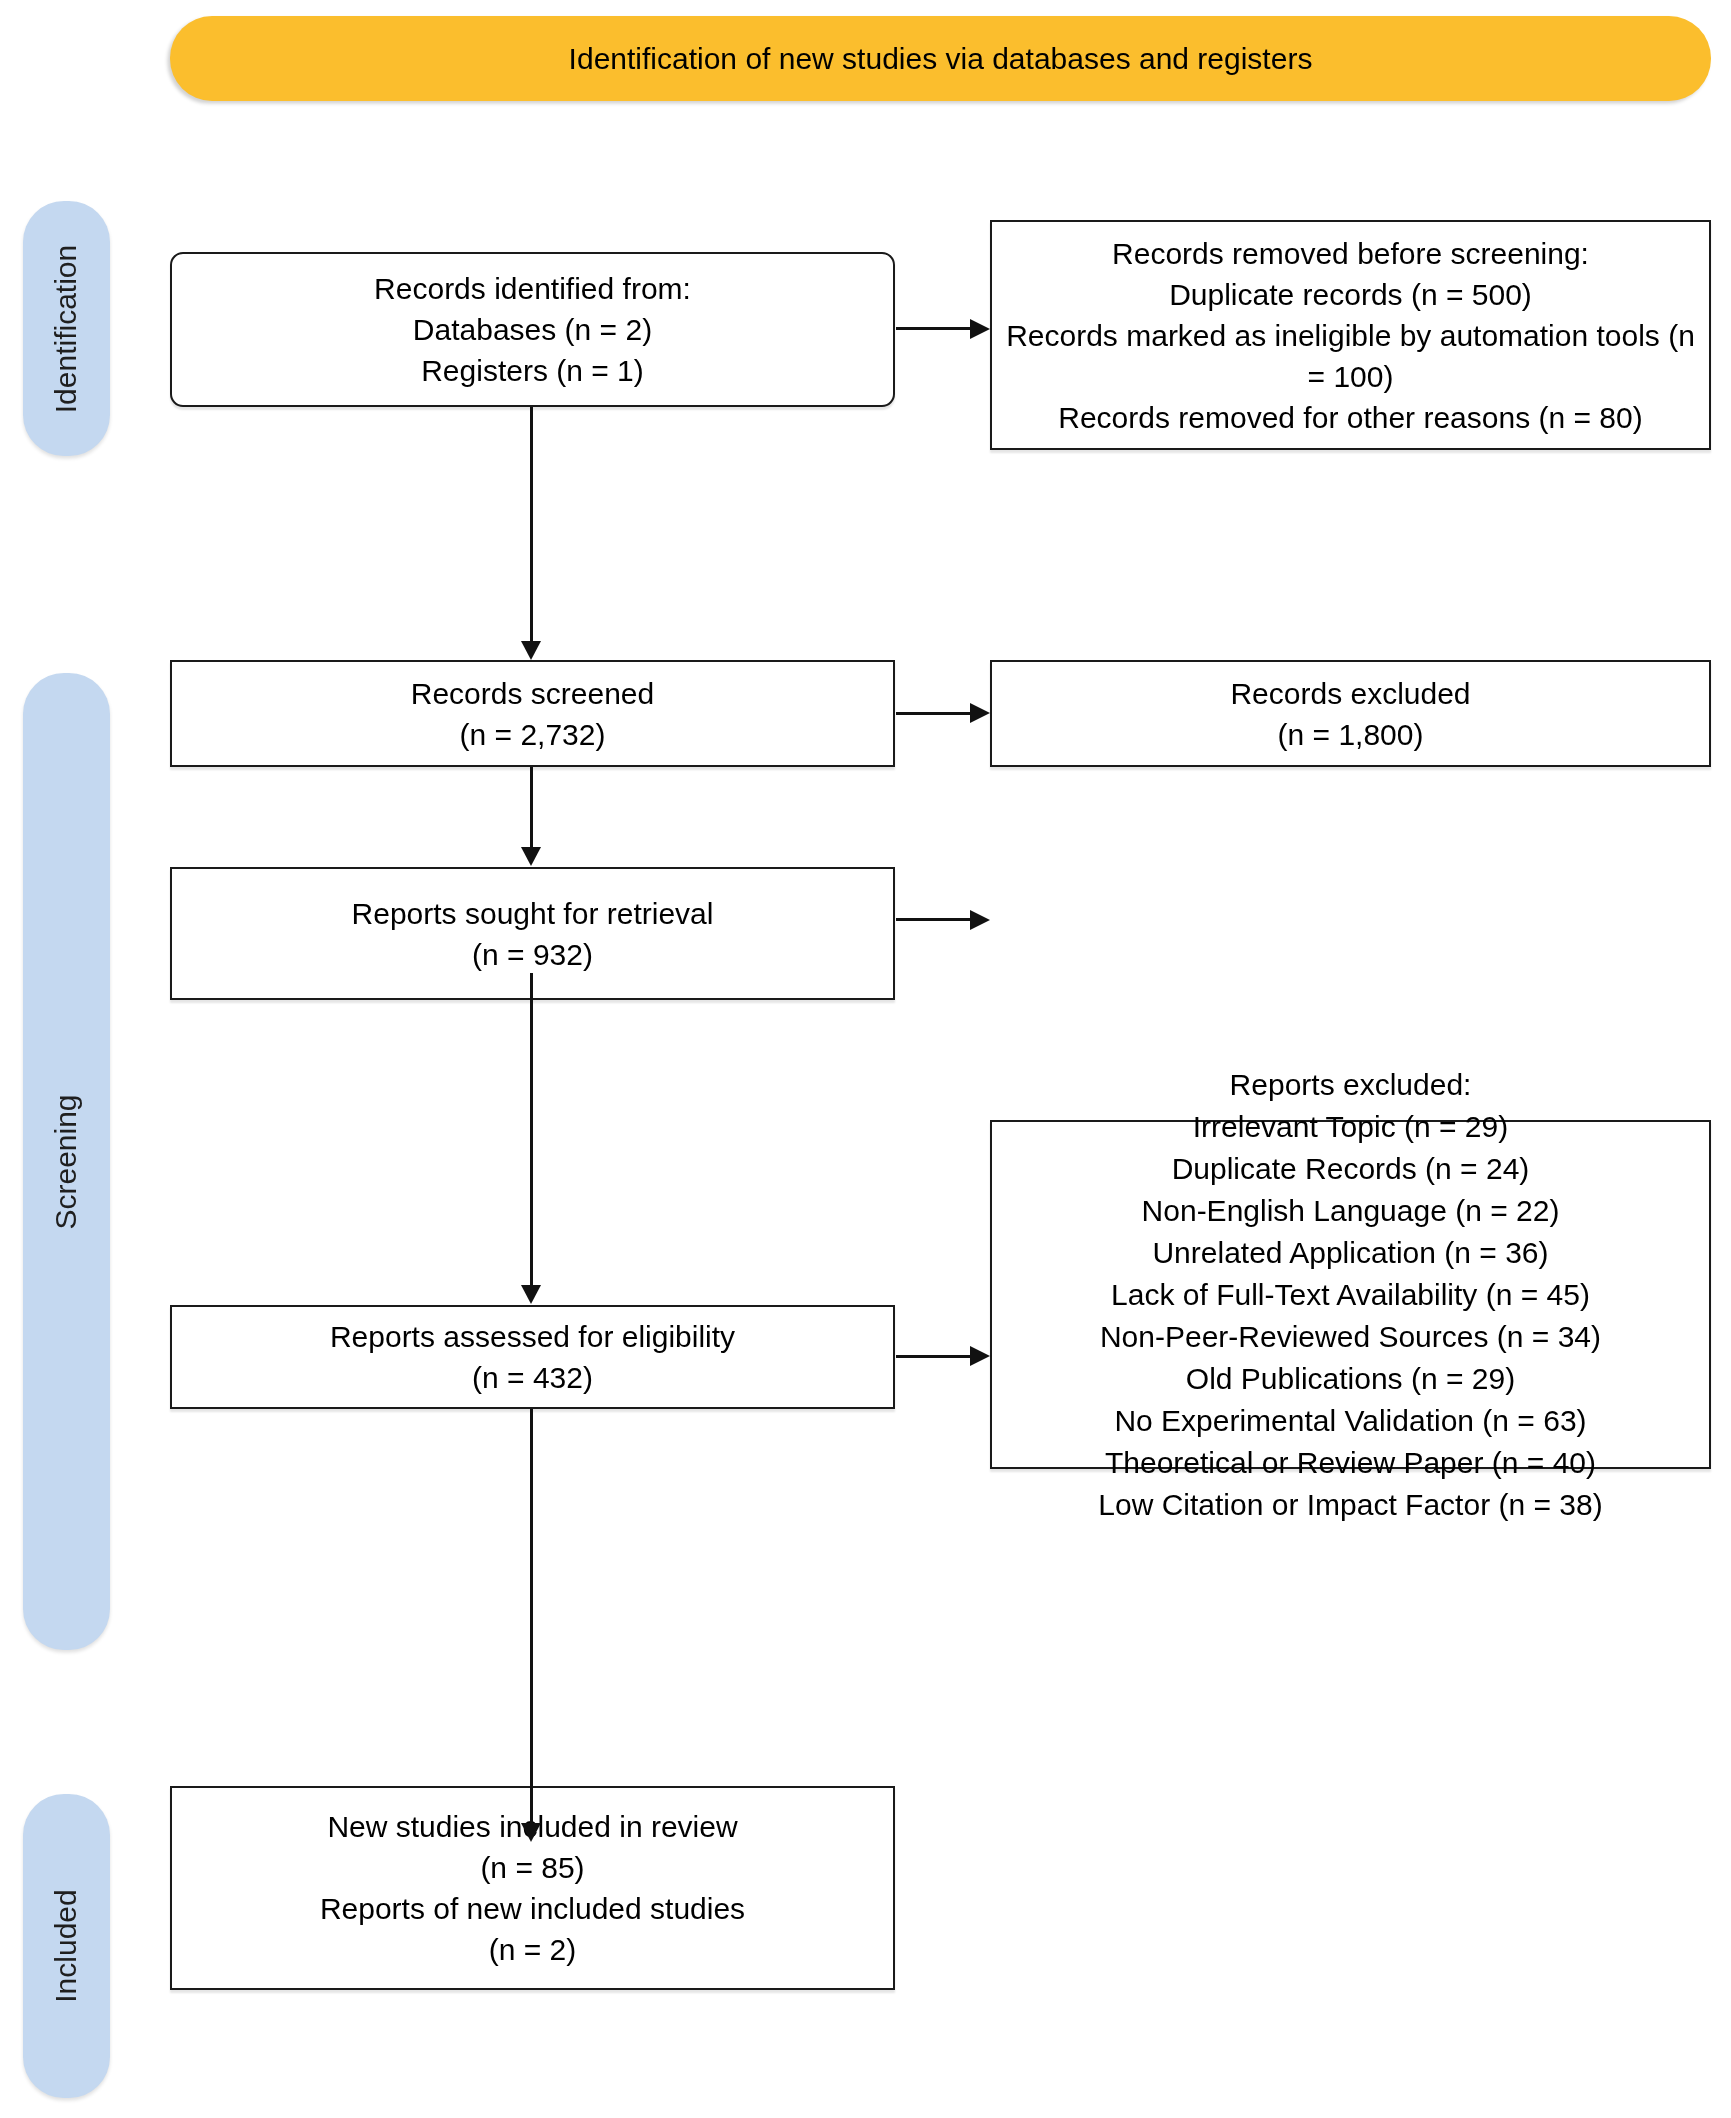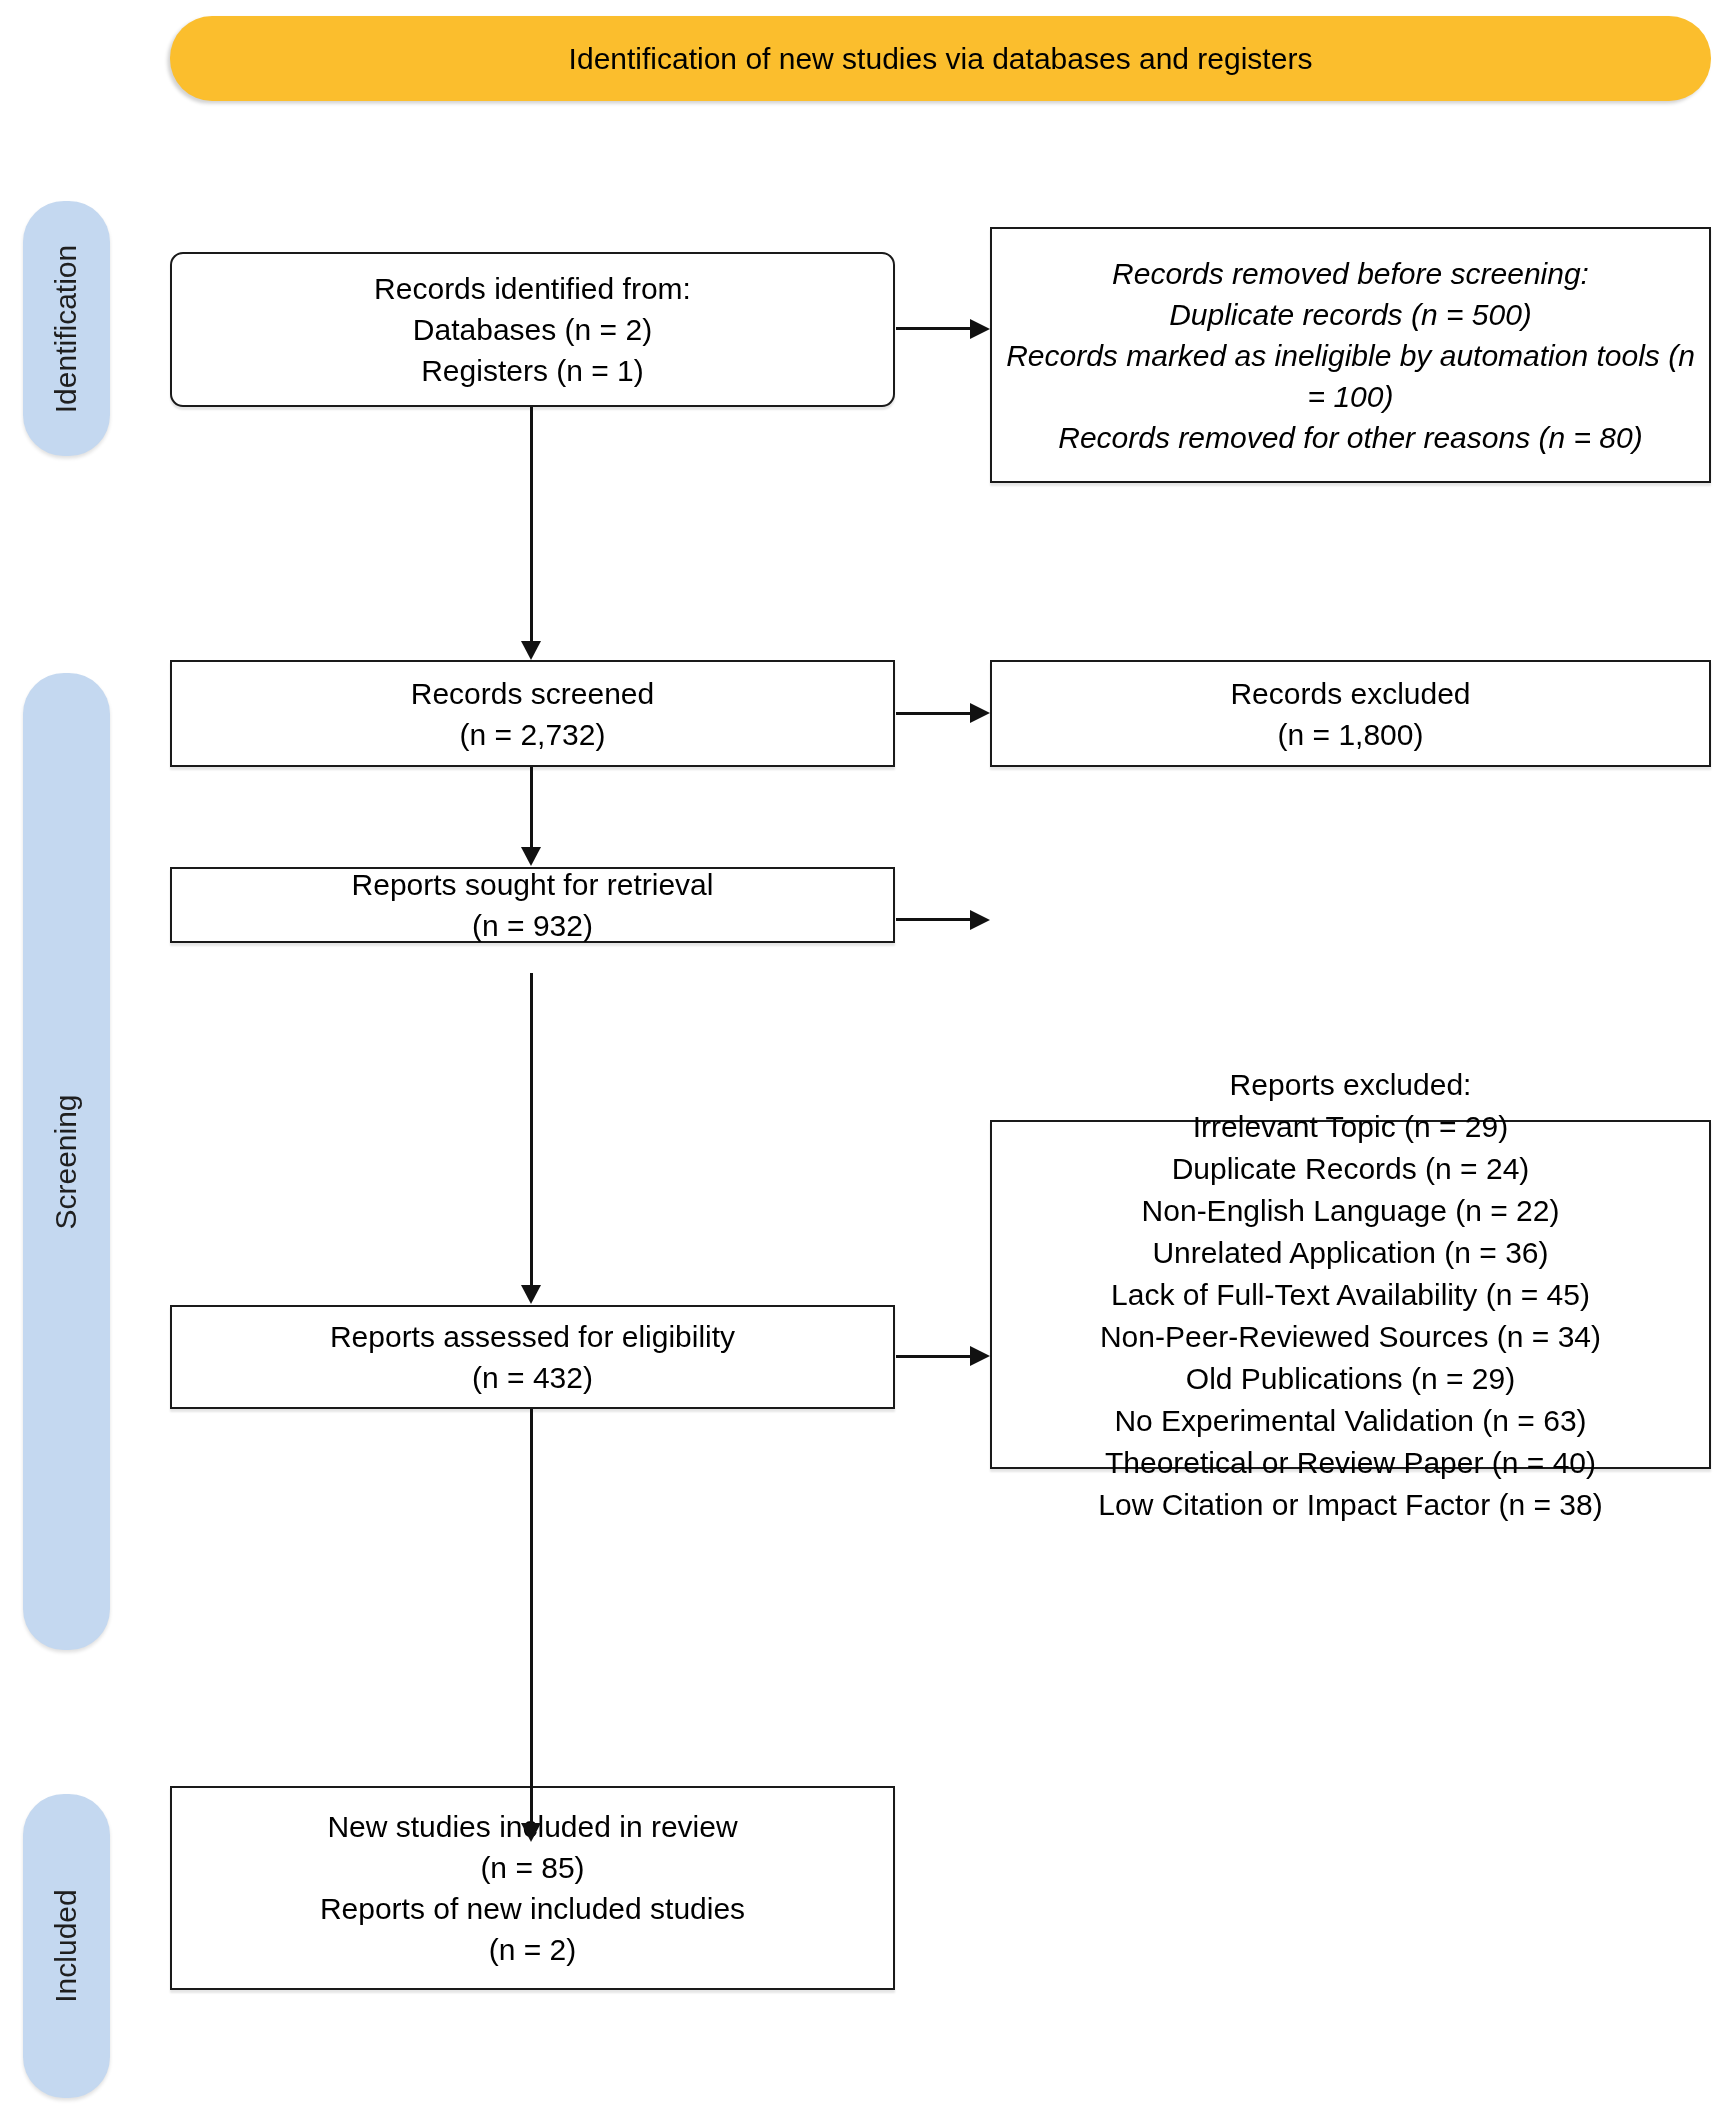--- a/index.html
+++ b/index.html
@@ -70,36 +70,36 @@
 
   <div class="box" style="left:170px;top:252px;width:725px;height:155px;border-radius:13px;">
       <div>Records identified from:</div>
       <div>Databases (n = 2)</div>
       <div>Registers (n = 1)</div>
     </div>
   <div class="box" style="left:170px;top:660px;width:725px;height:107px;">
       <div>Records screened</div>
       <div>(n = 2,732)</div>
     </div>
-  <div class="box" style="left:170px;top:867px;width:725px;height:76px;">
+  <div class="box" style="left:170px;top:867px;width:725px;height:133px;">
       <div>Reports sought for retrieval</div>
       <div>(n = 932)</div>
     </div>
   <div class="box" style="left:170px;top:1305px;width:725px;height:104px;">
       <div>Reports assessed for eligibility</div>
       <div>(n = 432)</div>
     </div>
   <div class="box" style="left:170px;top:1786px;width:725px;height:204px;">
       <div>New studies included in review</div>
       <div>(n = 85)</div>
       <div>Reports of new included studies</div>
       <div>(n = 2)</div>
     </div>
 
-  <div class="box" style="left:990px;top:227px;width:721px;height:256px;font-style:italic;">
+  <div class="box" style="left:990px;top:220px;width:721px;height:230px;">
       <div>Records removed before screening:</div>
       <div>Duplicate records (n = 500)</div>
       <div>Records marked as ineligible by automation tools (n = 100)</div>
       <div>Records removed for other reasons (n = 80)</div>
     </div>
   <div class="box" style="left:990px;top:660px;width:721px;height:107px;">
       <div>Records excluded</div>
       <div>(n = 1,800)</div>
     </div>
   <div class="box dense" style="left:990px;top:1120px;width:721px;height:349px;">

